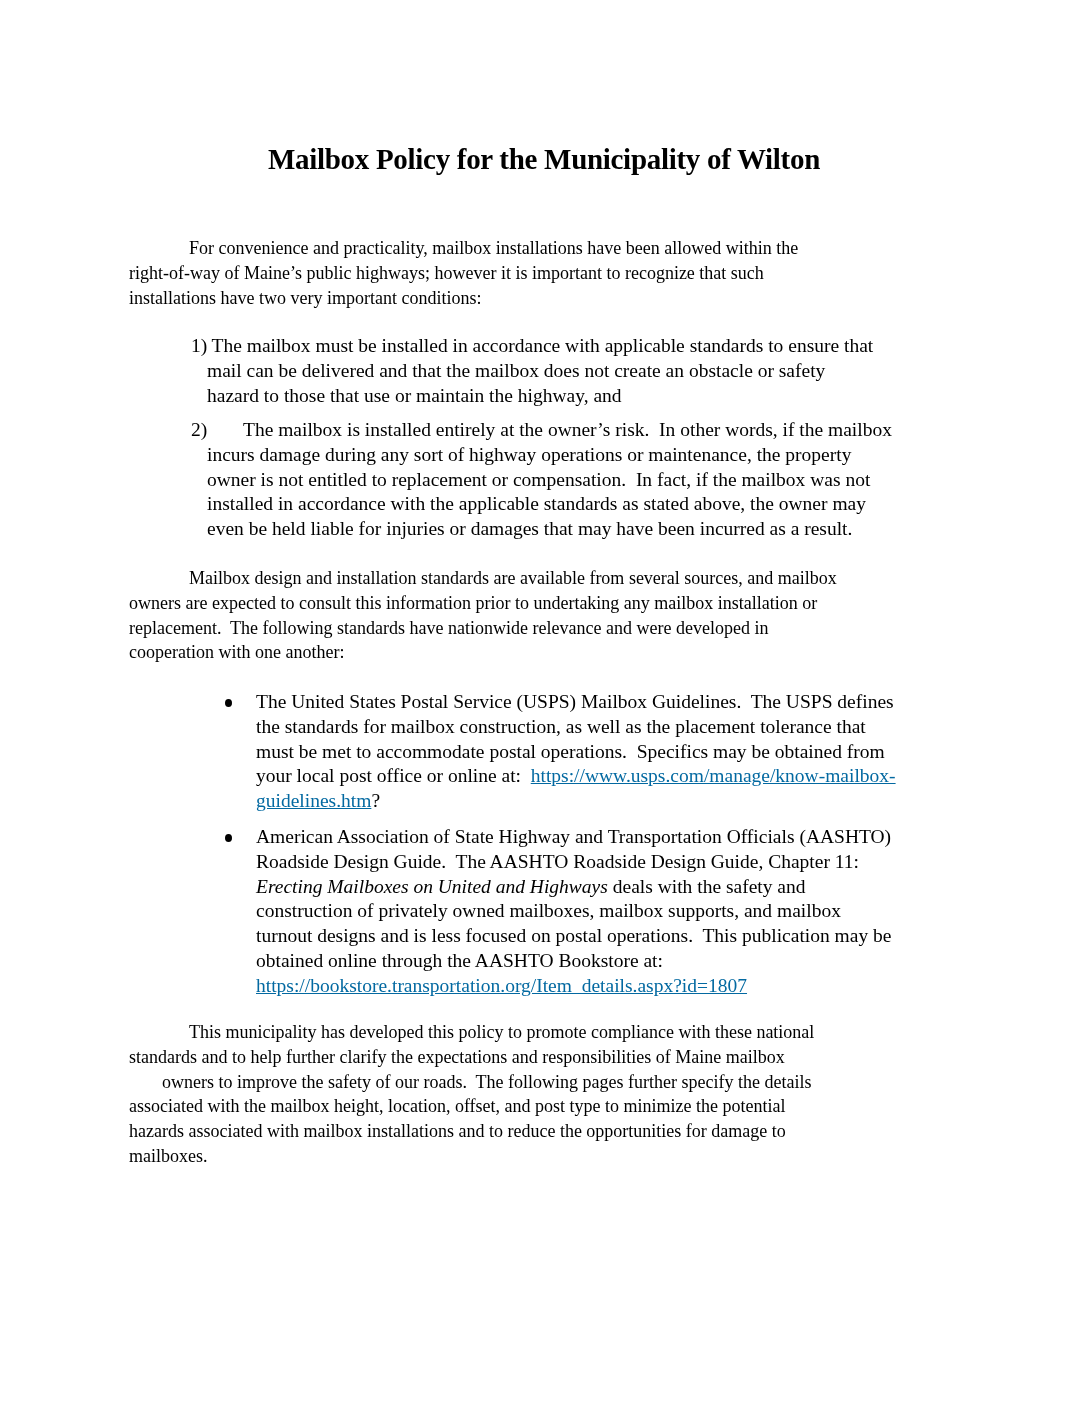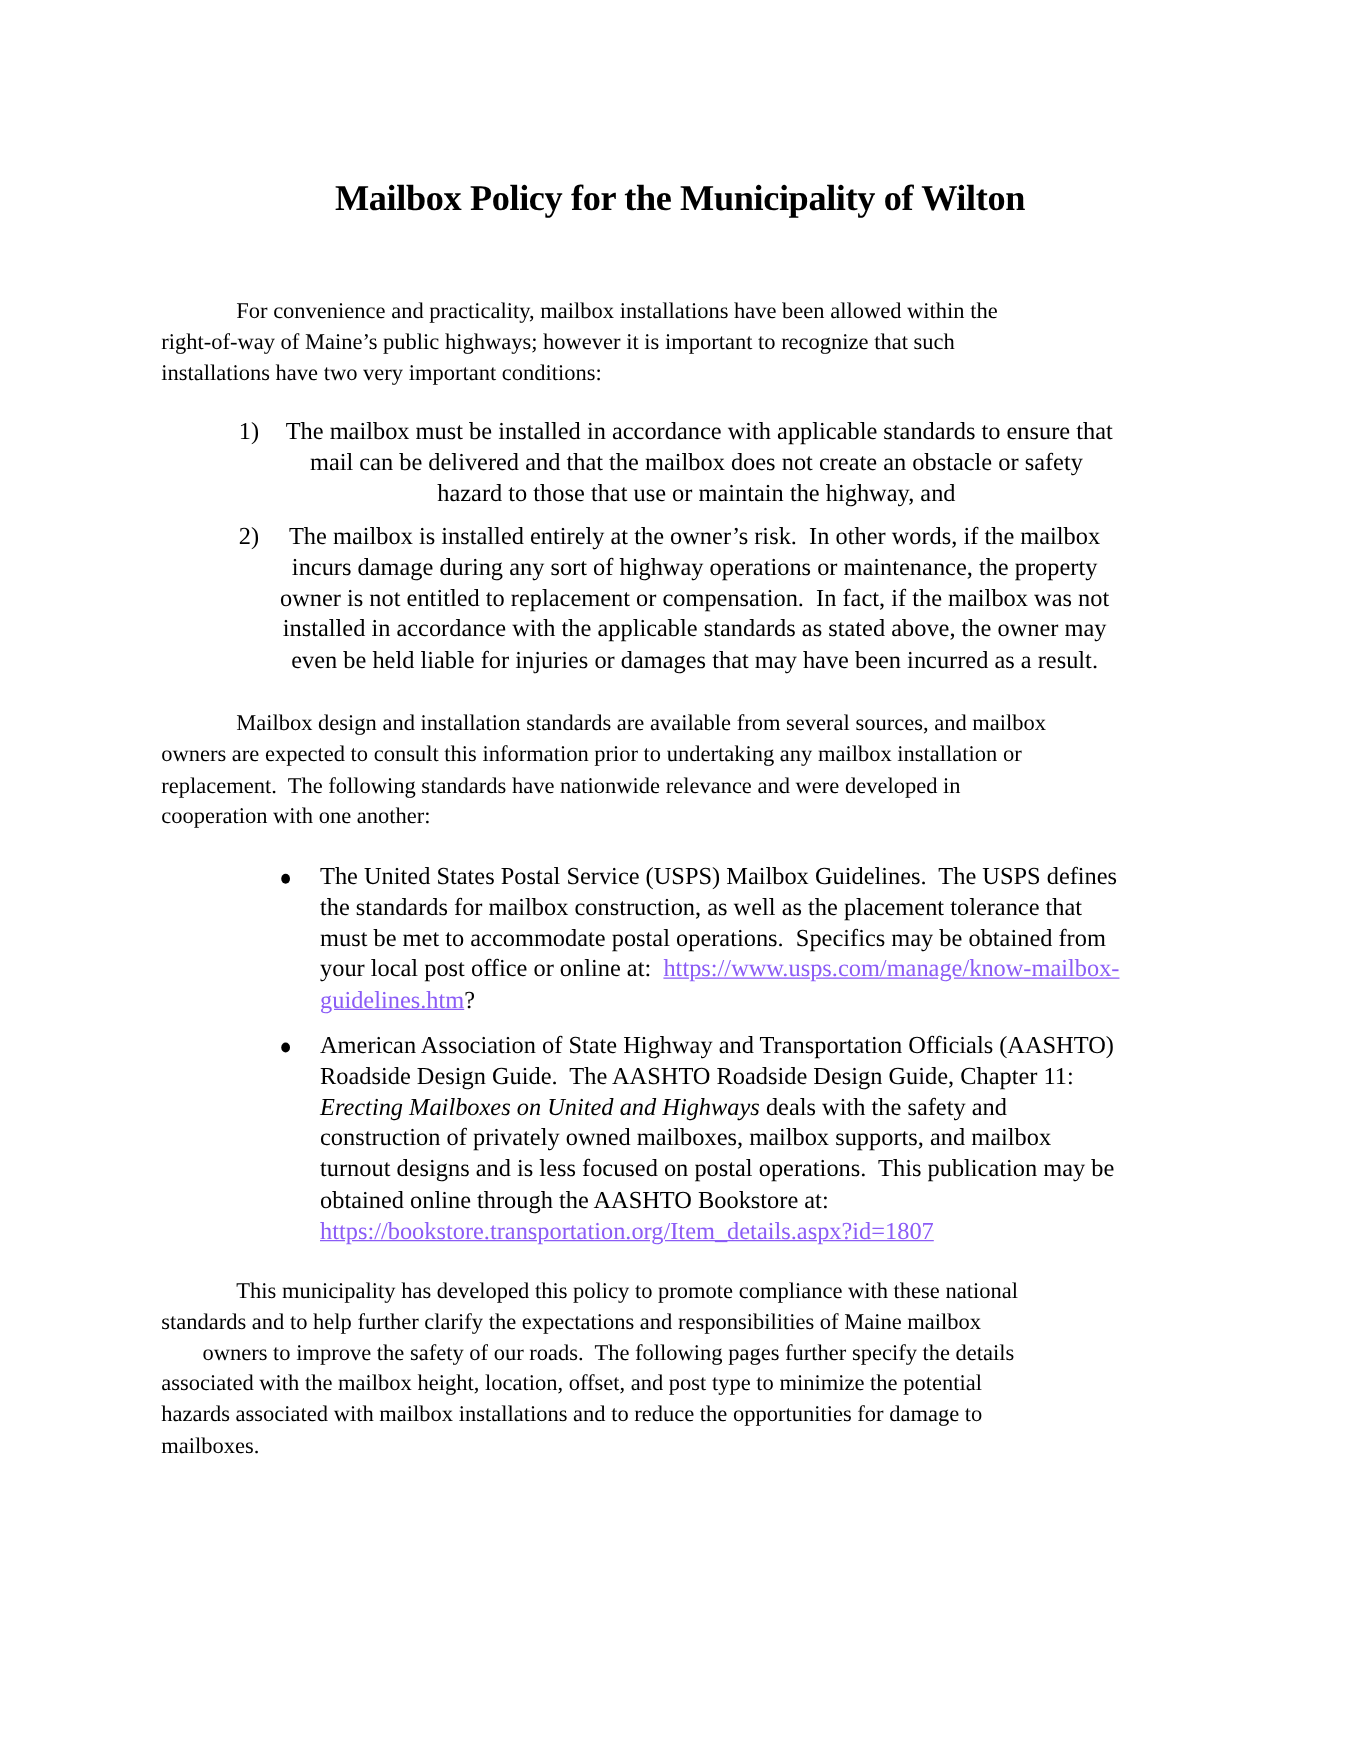--- a/index.html
+++ b/index.html
@@ -6,25 +6,25 @@
   body { width: 1088px; height: 1408px; position: relative; overflow: hidden;
          font-family: "Liberation Serif", "DejaVu Serif", serif; color: #000; }
   .page { position: absolute; left: 0; top: 0; width: 1088px; height: 1184px; }
   .title { position: absolute; top: 143px; left: 0; width: 1088px; text-align: center;
            font-weight: bold; font-size: 29px; letter-spacing: -0.3px; }
   .para { position: absolute; left: 129px; width: 850px; font-size: 18px; line-height: 24.8px; }
   .line { display: block; white-space: nowrap; }
   .indent { padding-left: 60px; }
   .numitem { position: absolute; left: 191px; width: 780px; font-size: 19.5px; line-height: 24.8px; }
   .num { position: absolute; left: 0; top: 0; }
-  .numtext { position: absolute; left: 33px; top: 0; text-align: center; }
+  .numtext { position: absolute; left: 16px; top: 0; }
   .bullet-item { position: absolute; left: 222px; width: 760px; font-size: 19.5px; line-height: 24.8px; }
   .bullet { position: absolute; left: 3px; top: 9px; width: 7px; height: 8px; border-radius: 50%; background: #000; }
   .btext { position: absolute; left: 34px; top: 0; }
-  a.link { color: #8b5cf6; text-decoration: underline; margin-top: 44px; }
+  a.link { color: #0369a1; text-decoration: underline; margin-top: 44px; }
   em { font-style: italic; }
 </style>
 </head>
 <body>
 
 <div class="page">
 
   <h1 class="title" style="margin:0;">Mailbox Policy for the Municipality of Wilton</h1>
 
   <div class="para" style="top:236px;">
@@ -38,21 +38,21 @@
     <div class="numtext">
       <span class="line" style="white-space:pre;"> The mailbox must be installed in accordance with applicable standards to ensure that</span>
       <span class="line">mail can be delivered and that the mailbox does not create an obstacle or safety</span>
       <span class="line">hazard to those that use or maintain the highway, and</span>
     </div>
   </div>
 
   <div class="numitem" style="top:418px;">
     <span class="num">2)</span>
     <div class="numtext">
-      <span class="line" style="white-space:pre;">The mailbox is installed entirely at the owner’s risk.  In other words, if the mailbox</span>
+      <span class="line" style="white-space:pre;margin-left:36px;">The mailbox is installed entirely at the owner’s risk.  In other words, if the mailbox</span>
       <span class="line">incurs damage during any sort of highway operations or maintenance, the property</span>
       <span class="line" style="white-space:pre;">owner is not entitled to replacement or compensation.  In fact, if the mailbox was not</span>
       <span class="line">installed in accordance with the applicable standards as stated above, the owner may</span>
       <span class="line">even be held liable for injuries or damages that may have been incurred as a result.</span>
     </div>
   </div>
 
   <div class="para" style="top:566px;">
     <span class="line indent">Mailbox design and installation standards are available from several sources, and mailbox</span>
     <span class="line">owners are expected to consult this information prior to undertaking any mailbox installation or</span>

